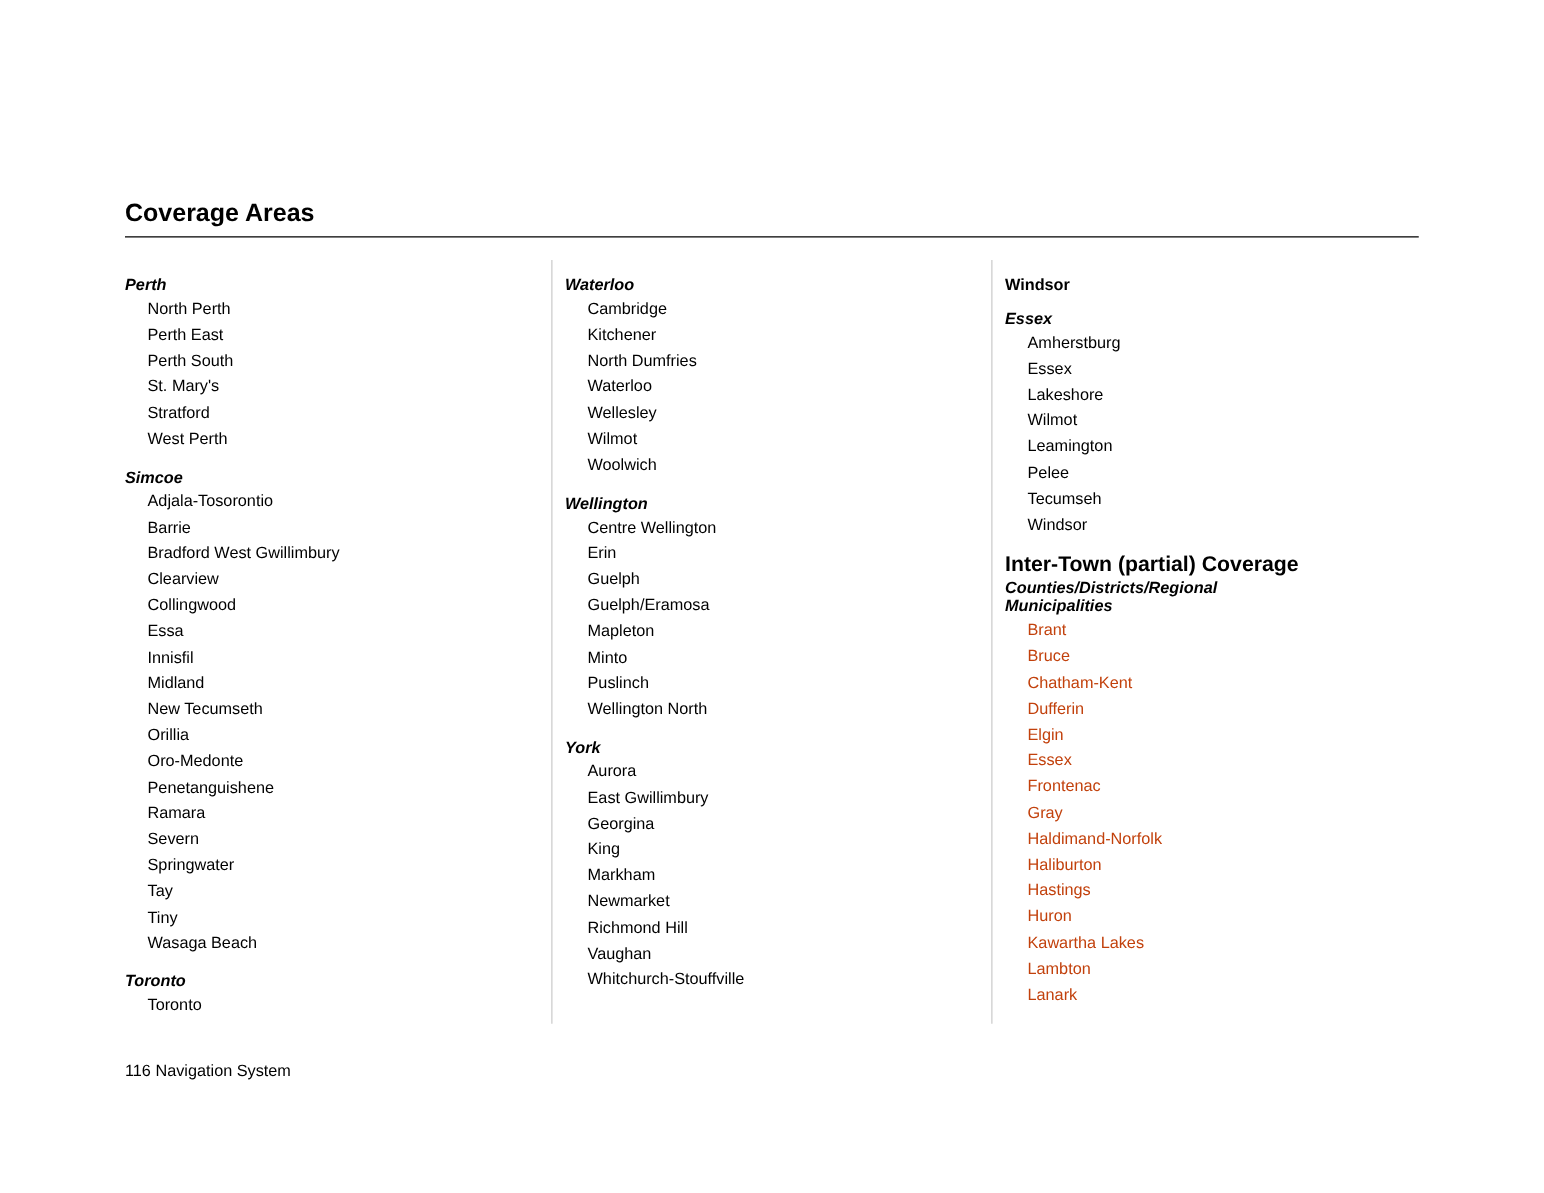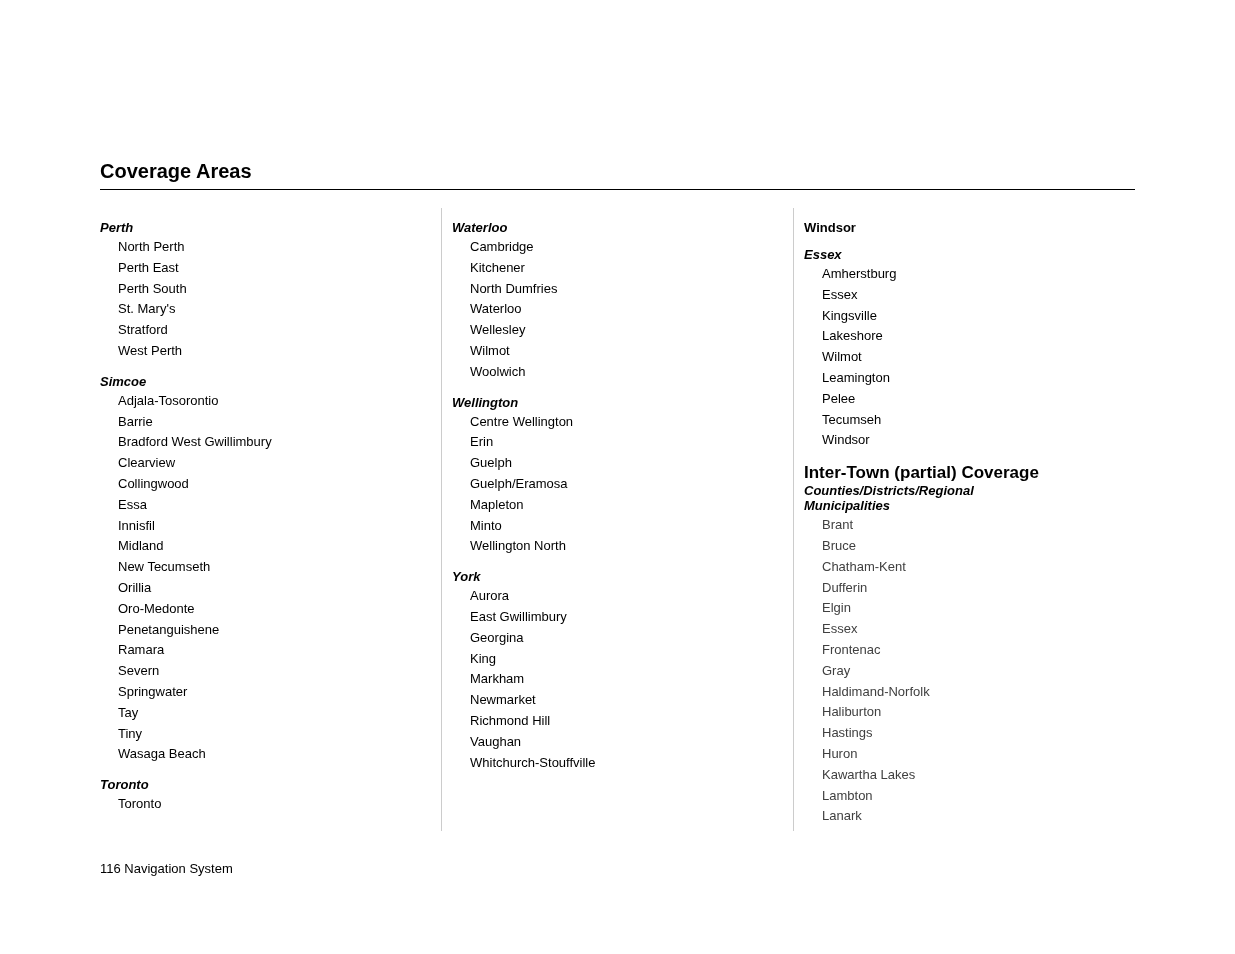--- a/index.html
+++ b/index.html
@@ -58,21 +58,21 @@
     .sub-list {
       list-style: none;
       padding-left: 18px;
       margin-bottom: 4px;
     }
     .sub-list li {
       line-height: 1.6;
       font-size: 13px;
     }
     .link-item {
-      color: #404040;
+      color: #c2410c;
     }
     .footer-text {
       font-weight: normal;
       font-size: 13px;
       margin-top: 30px;
     }
     .inter-town-header {
       font-weight: bold;
       font-style: normal;
       margin-top: 12px;
@@ -149,20 +149,21 @@
       </ul>
 
       <div class="region-header">Wellington</div>
       <ul class="sub-list">
         <li>Centre Wellington</li>
         <li>Erin</li>
         <li>Guelph</li>
         <li>Guelph/Eramosa</li>
         <li>Mapleton</li>
         <li>Minto</li>
+        <li>Puslinch</li>
         <li>Wellington North</li>
       </ul>
 
       <div class="region-header">York</div>
       <ul class="sub-list">
         <li>Aurora</li>
         <li>East Gwillimbury</li>
         <li>Georgina</li>
         <li>King</li>
         <li>Markham</li>
@@ -175,21 +176,20 @@
 
     <div class="column-divider"></div>
 
     <div class="column">
       <div class="region-header-bold">Windsor</div>
 
       <div class="region-header">Essex</div>
       <ul class="sub-list">
         <li>Amherstburg</li>
         <li>Essex</li>
-        <li>Kingsville</li>
         <li>Lakeshore</li>
         <li>Wilmot</li>
         <li>Leamington</li>
         <li>Pelee</li>
         <li>Tecumseh</li>
         <li>Windsor</li>
       </ul>
 
       <div class="inter-town-header">Inter-Town (partial) Coverage</div>
       <div class="inter-town-sub">Counties/Districts/Regional<br>Municipalities</div>

